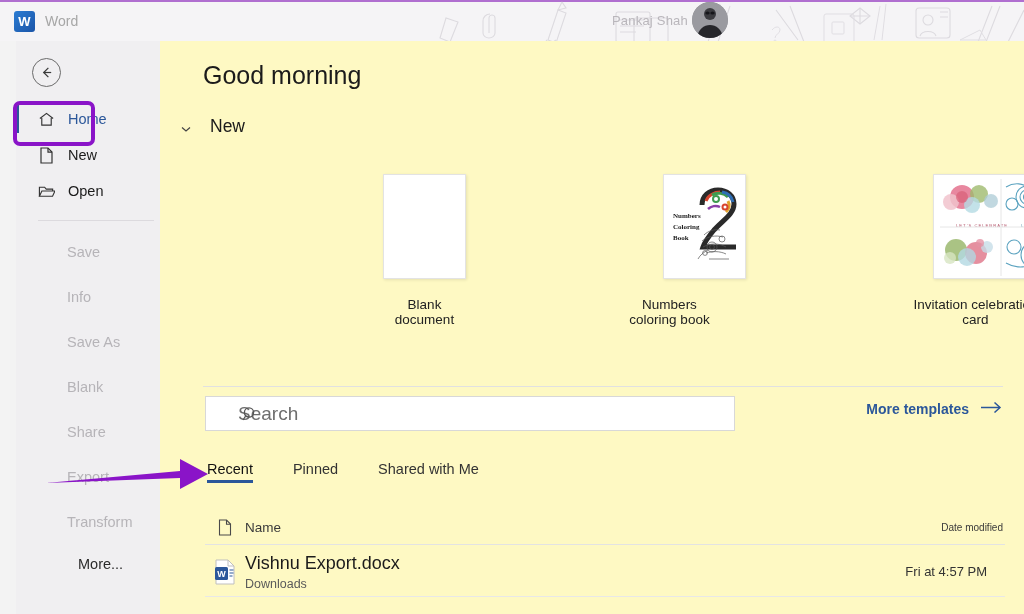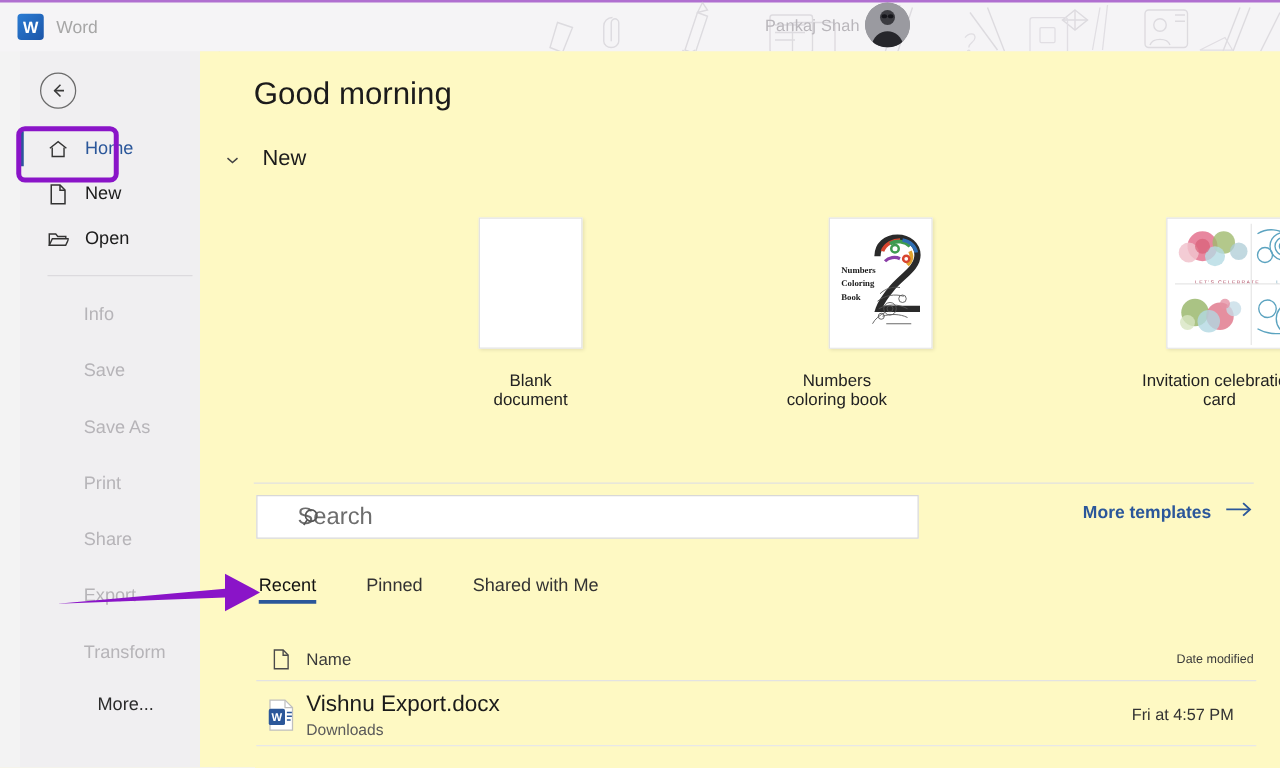--- a/index.html
+++ b/index.html
@@ -307,30 +307,30 @@
             <path d="M1.5 12.5V3h5.5l1.7 2h6.8v2"></path>
               <path d="M1.5 12.5l2.6-5.5H18l-2.6 5.5z"></path>
           </svg>
         </span>
         <span>Open</span>
       </div>
 
       <div class="nav-sep"></div>
 
       <div class="nav-item disabled">
+        <span>Save</span>
+      </div>
+      <div class="nav-item disabled">
         <span>Info</span>
       </div>
       <div class="nav-item disabled">
-        <span>Save</span>
-      </div>
-      <div class="nav-item disabled">
         <span>Save As</span>
       </div>
       <div class="nav-item disabled">
-        <span>Print</span>
+        <span>Blank</span>
       </div>
       <div class="nav-item disabled">
         <span>Share</span>
       </div>
       <div class="nav-item disabled">
         <span>Export</span>
       </div>
       <div class="nav-item disabled">
         <span>Transform</span>
       </div>

